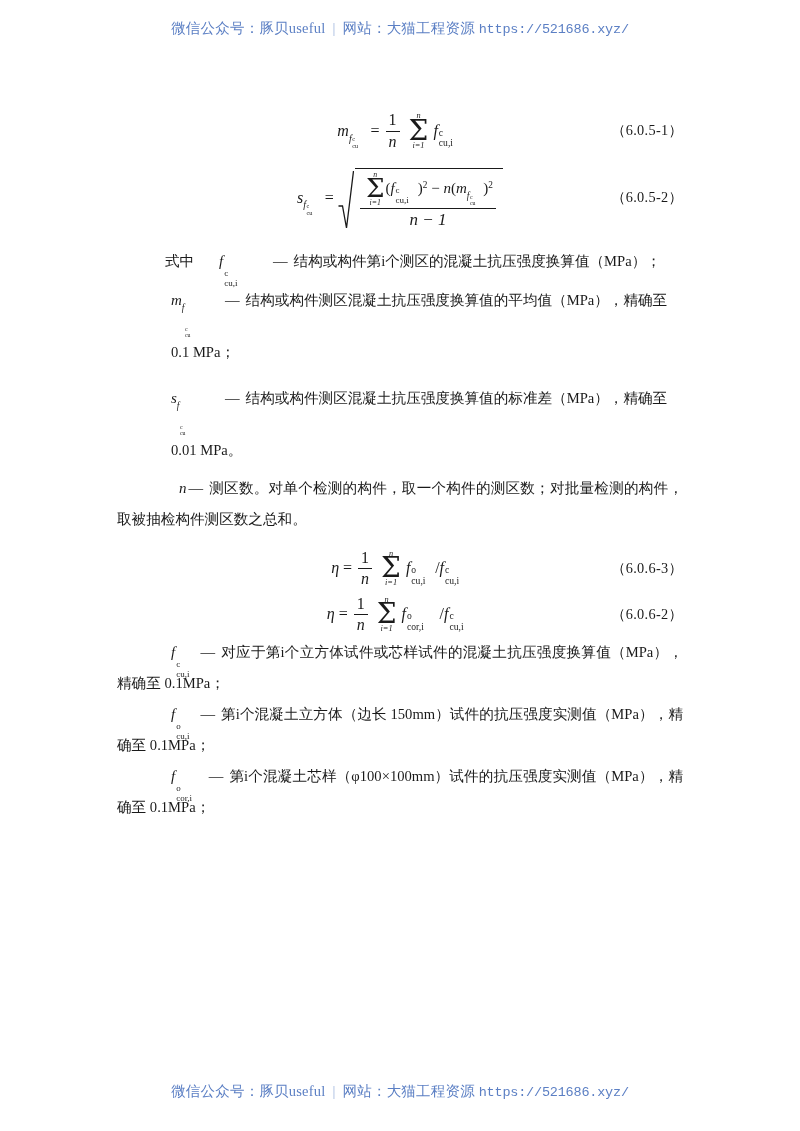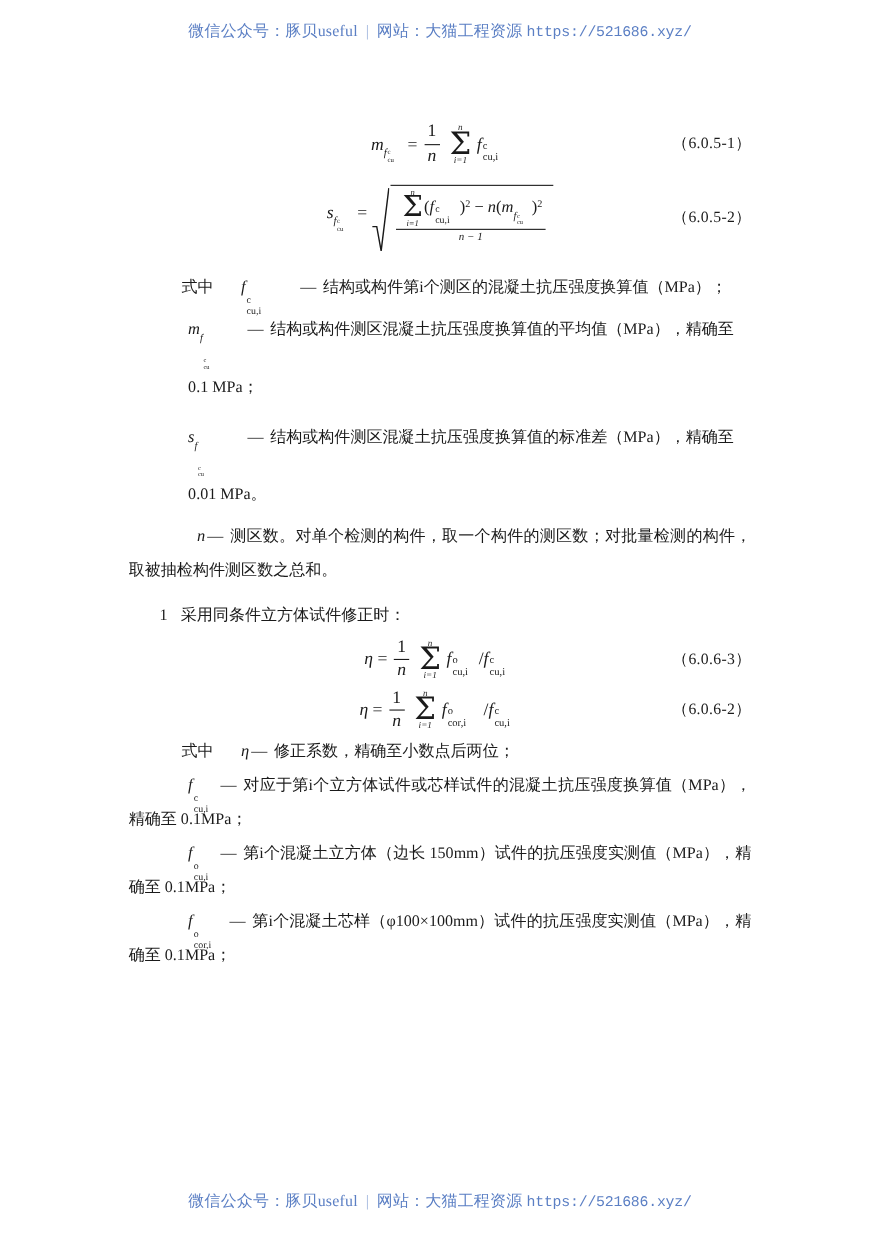--- a/index.html
+++ b/index.html
@@ -352,21 +352,21 @@
             </span>
             <span class="radbody">
               <span class="frac" style="top:0">
                 <span class="num" style="font-size:15px; white-space:nowrap;">
                   <span class="sum">
                     <span class="lim-top">n</span>
                     <span class="sigma">Σ</span>
                     <span class="lim-bot">i=1</span>
                   </span><span class="mo">(</span><span class="fsym wide"><span class="base">f</span><span class="scripts"><span class="s-sup">c</span><span class="s-sub">cu,i</span></span></span><span class="mo">)</span><span class="sup">2</span>&nbsp;<span class="mo">−</span>&nbsp;<span class="mi">n</span><span class="mo">(</span><span class="mi">m</span><span class="nest pad"><span class="nb">f</span><span class="nscripts"><span class="n-sup">c</span><span class="n-sub">cu</span></span></span><span class="mo">)</span><span class="sup">2</span>
                 </span>
-                <span class="den" style="font-size:10px;"><span class="mi">n − 1</span></span>
+                <span class="den" style="font-size:17px;"><span class="mi">n − 1</span></span>
               </span>
             </span>
           </span>
         </span>
       </div>
       <span class="eqnum">（6.0.5-2）</span>
     </div>
 
     <div class="block-gap-md"></div>
 
@@ -386,21 +386,20 @@
 
       <div class="def-row" style="padding-left:0; text-align:justify;">
         <span class="def-sym" style="padding-left:62px; min-width:0;"><span class="mi">n</span></span><span class="def-dash">—</span><span class="def-text">测区数。对单个检测的构件，取一个构件的测区数；对批量检测的构件，取被抽检构件测区数之总和。</span>
       </div>
 
     </div>
 
     <div class="block-gap-sm"></div>
 
 
-    <div class="num-item"><span class="idx">1</span><span>采用同条件立方体试件修正时：</span></div>
 
     <div class="math-row" style="min-height:46px">
       <div class="math-center" style="font-size:16px; padding-top:4px;">
         <span class="inline-math">
           <span class="mi">η</span>
           <span class="mo">=</span>
           <span class="frac">
             <span class="num mn">1</span>
             <span class="den mi">n</span>
           </span>
@@ -431,23 +430,20 @@
             <span class="lim-bot">i=1</span>
           </span>
           <span class="fsym wide2"><span class="base">f</span><span class="scripts"><span class="s-sup">o</span><span class="s-sub">cor,i</span></span></span><span class="mo">/</span><span class="fsym wide"><span class="base">f</span><span class="scripts"><span class="s-sup">c</span><span class="s-sub">cu,i</span></span></span>
         </span>
       </div>
       <span class="eqnum">（6.0.6-2）</span>
     </div>
 
     <div class="defs">
 
-      <div class="def-row">
-        <span class="def-lead">式中</span><span class="def-sym" style="min-width:0"><span class="mi" style="font-size:15px">η</span></span><span class="def-dash">—</span><span class="def-text">修正系数，精确至小数点后两位；</span>
-      </div>
 
       <div class="def-row" style="text-align:justify">
         <span class="def-sym" style="padding-left:54px; min-width:0;"><span class="fsym wide"><span class="base">f</span><span class="scripts"><span class="s-sup">c</span><span class="s-sub">cu,i</span></span></span></span><span class="def-dash">—</span><span class="def-text">对应于第i个立方体试件或芯样试件的混凝土抗压强度换算值（MPa），精确至 0.1MPa；</span>
       </div>
 
       <div class="def-row" style="text-align:justify">
         <span class="def-sym" style="padding-left:54px; min-width:0;"><span class="fsym wide"><span class="base">f</span><span class="scripts"><span class="s-sup">o</span><span class="s-sub">cu,i</span></span></span></span><span class="def-dash">—</span><span class="def-text">第i个混凝土立方体（边长 150mm）试件的抗压强度实测值（MPa），精确至 0.1MPa；</span>
       </div>
 
       <div class="def-row" style="text-align:justify">

